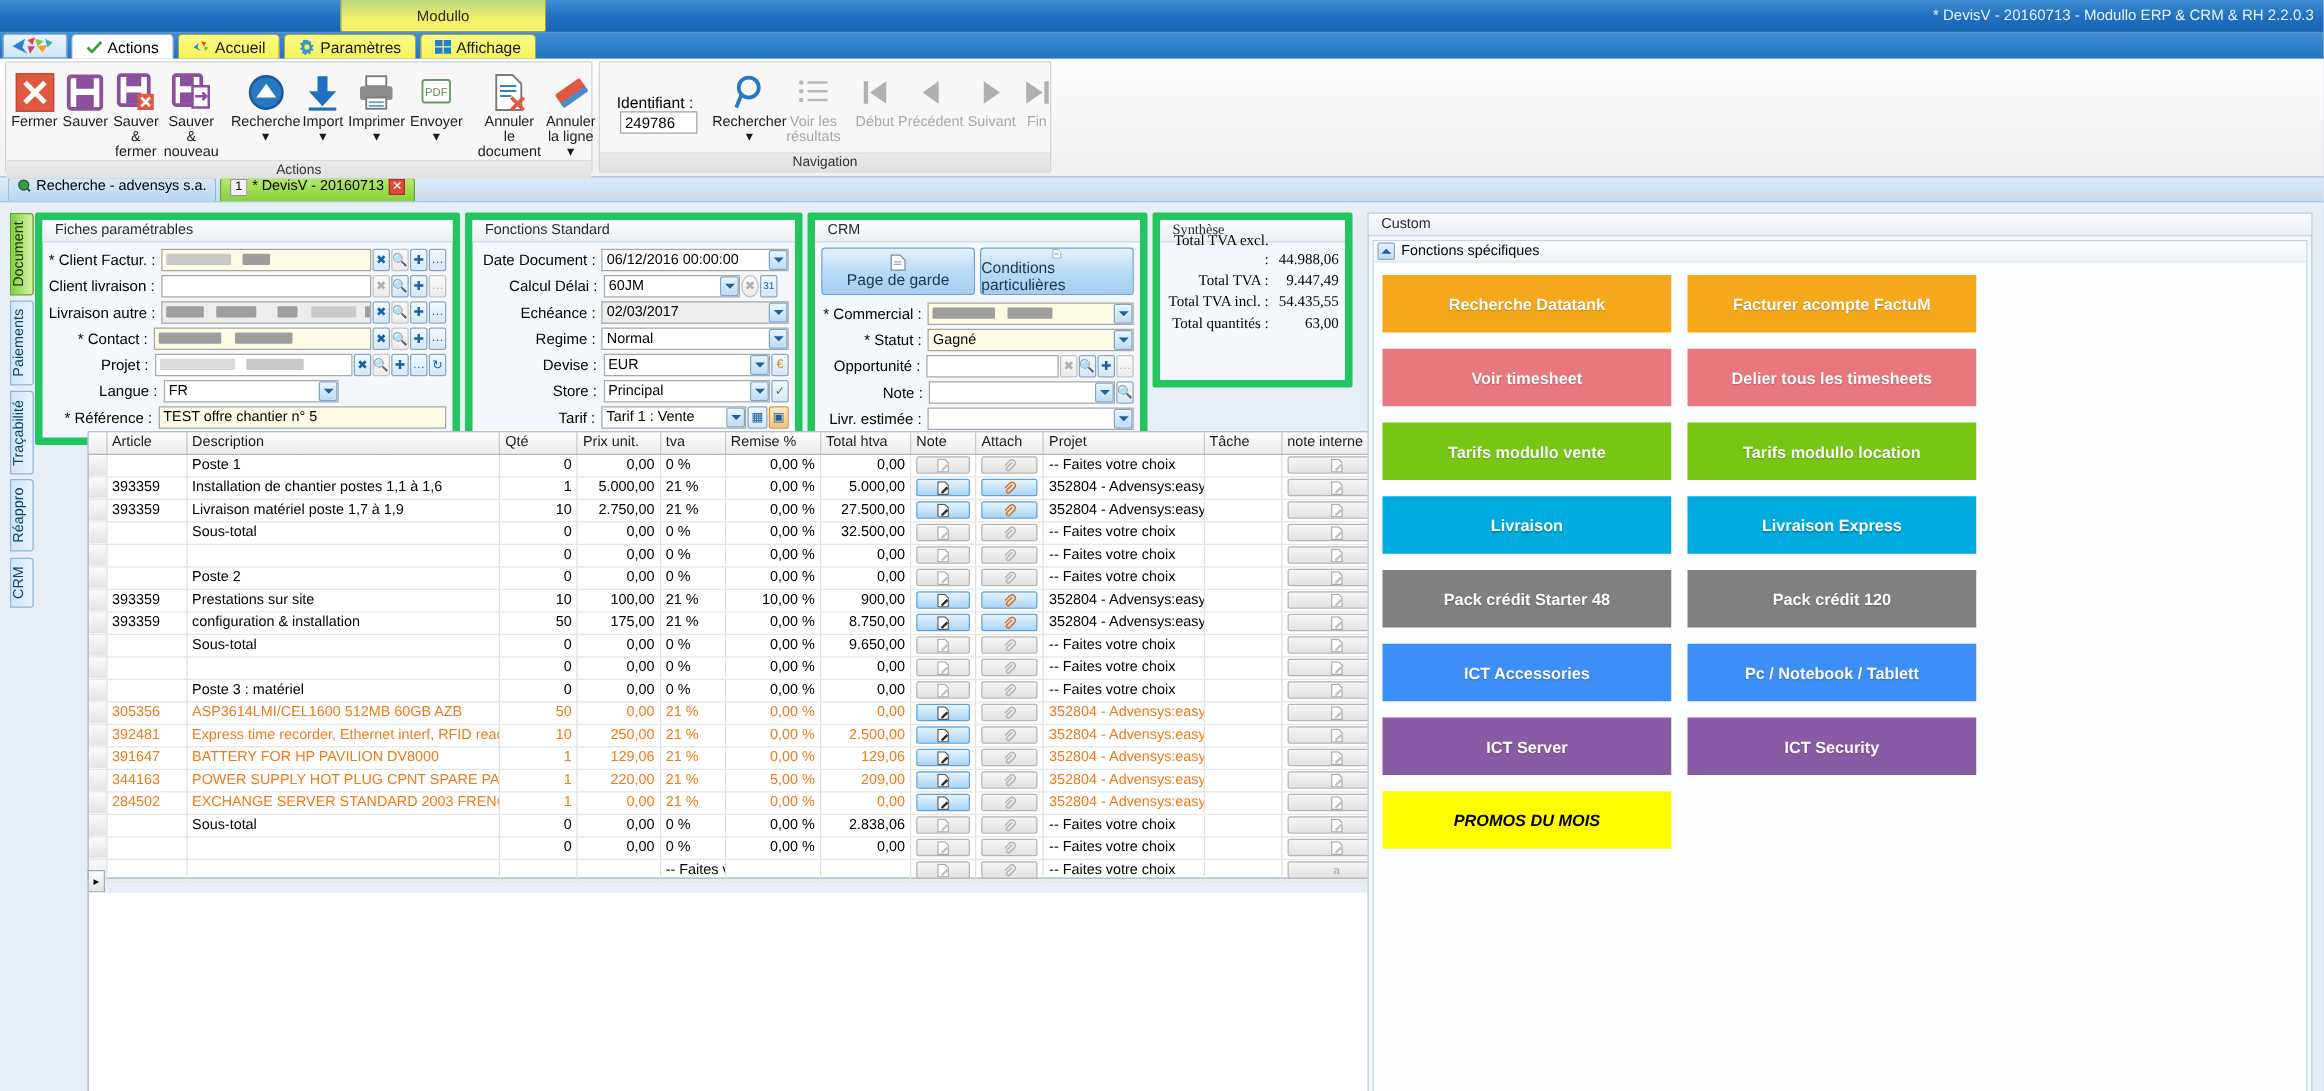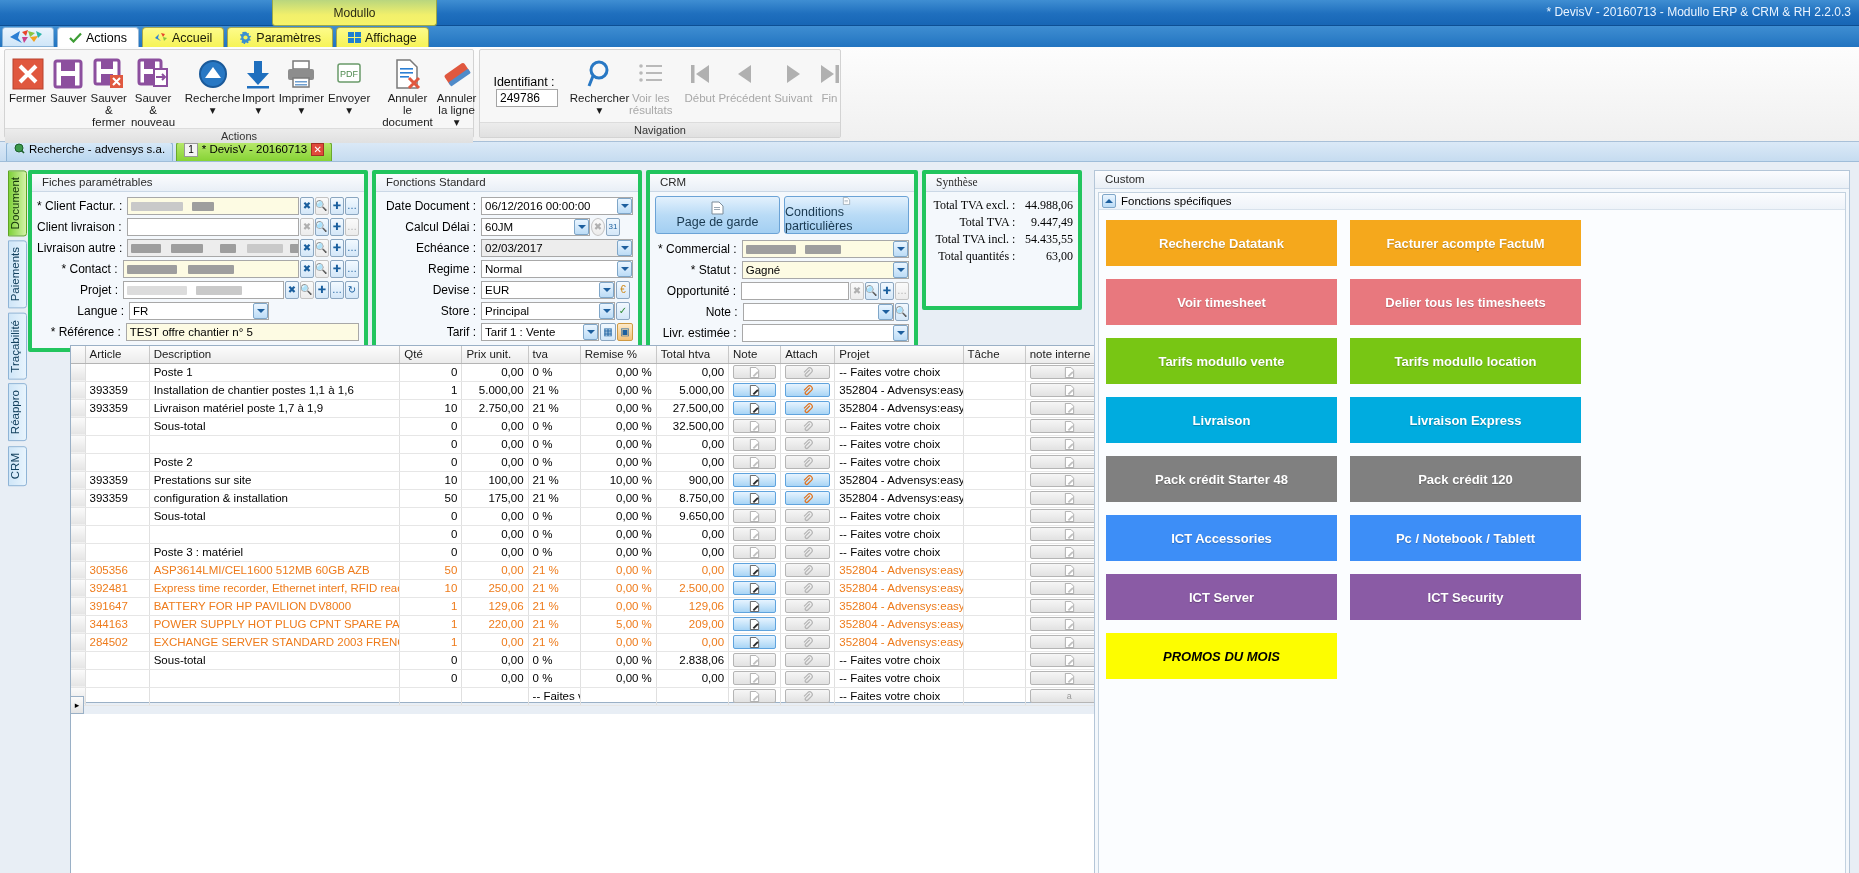--- a/index.html
+++ b/index.html
@@ -135,21 +135,21 @@
   .vtab.active {
     background:linear-gradient(90deg,#d5f3a8,#7fd13a);
     border-color:#5da423; color:#13340a;
   }
 
   .content { flex:1; padding:8px 6px 0 0; position:relative; }
 
   
   .panels-row { display:flex; align-items:flex-start; gap:4px; }
   .panel {
-    border:4px solid #22c55e; background:#f4f8fc;
+    border:6px solid #22c55e; background:#f4f8fc;
     border-radius:2px;
   }
   .panel-hdr {
     height:18px; line-height:17px; padding-left:10px;
     font-size:11.5px; color:#2a2a2a;
     background:linear-gradient(#fbfcfe,#e9eff6);
     border-bottom:1px solid #cbd8e6;
   }
   .panel-body { padding:4px 5px 5px 5px; }
 

